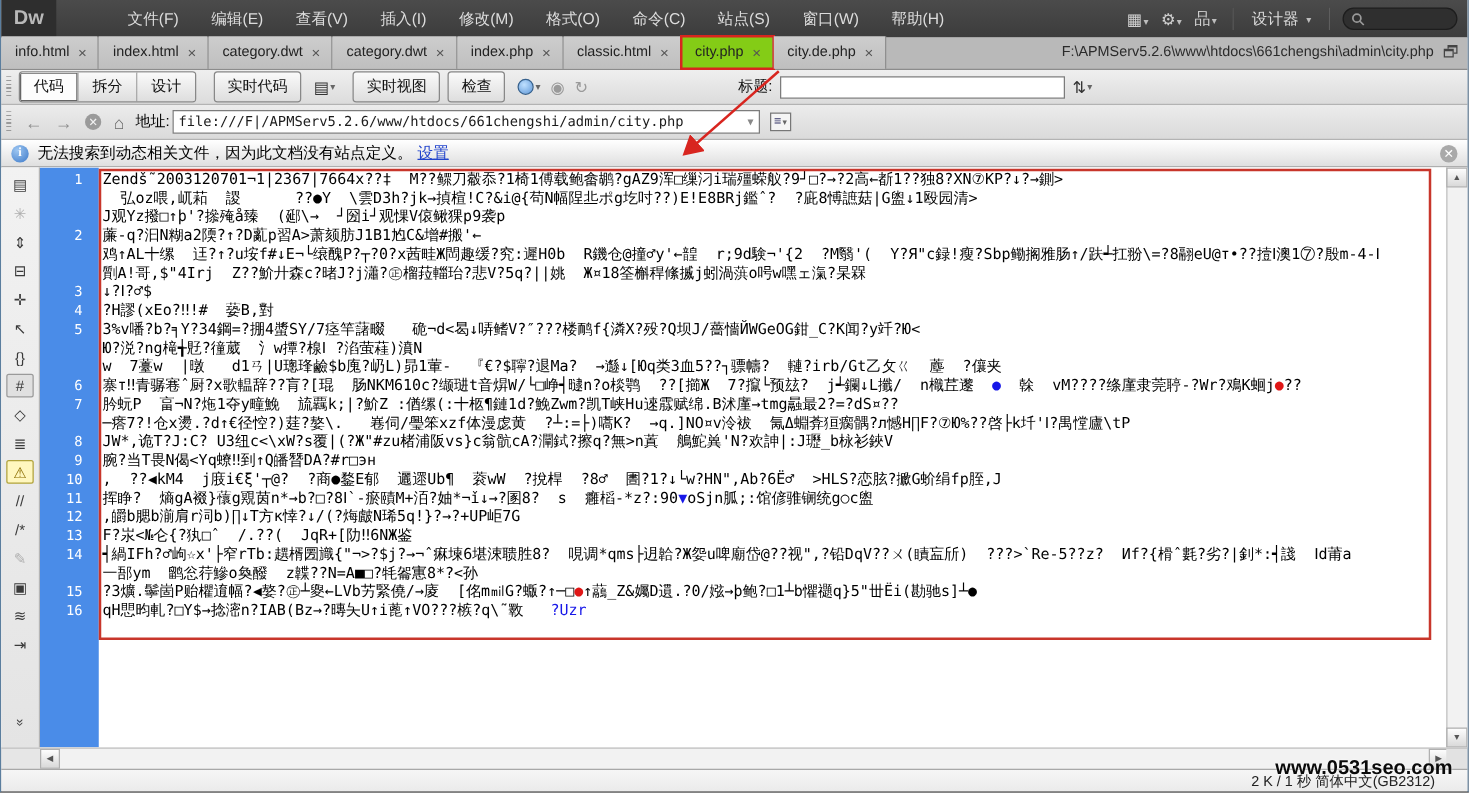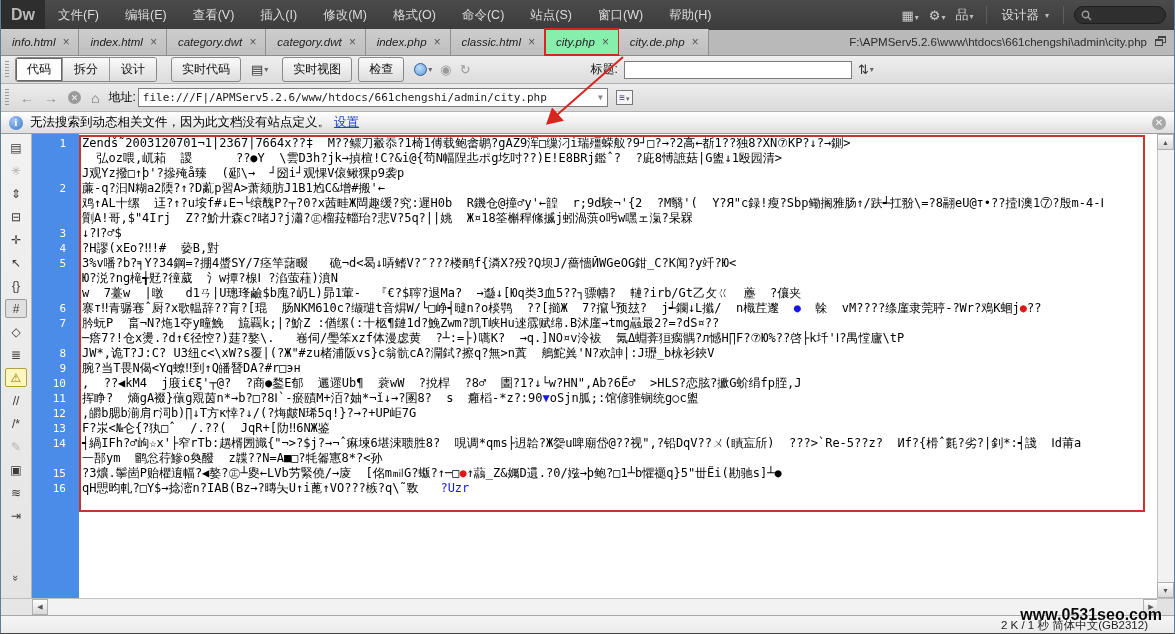--- a/index.html
+++ b/index.html
@@ -1,40 +1,40 @@
 <!DOCTYPE html>
 <html><head>
 <meta charset="utf-8">
 <style>
   html,body{margin:0;padding:0;background:#555;}
   *{box-sizing:border-box;}
   .window{position:relative;width:1175px;height:634px;background:#e6e6e6;overflow:hidden;
     font-family:"Liberation Sans",sans-serif;border-left:1px solid #5b7e9e;border-right:1px solid #5b7e9e;border-bottom:1px solid #444;}
   
   .menubar{position:absolute;left:0;top:0;width:100%;height:30px;
-    background:linear-gradient(#4b4b4b,#3c3c3c);display:flex;color:#dcdcdc;}
+    background:linear-gradient(#4b4b4b,#3c3c3c);display:flex;color:#dcdcdc;gap:44px;}
   .dw-logo{width:44px;height:30px;background:#2e2e2e;color:#b9b9b9;font-weight:bold;
     font-size:16px;display:flex;align-items:center;justify-content:center;letter-spacing:0;}
   .menu-items{display:flex;height:100%;}
   .menu-item{padding:0 13px;font-size:12.5px;line-height:30px;cursor:default;}
   .mb-right{margin-left:auto;display:flex;align-items:center;gap:4px;padding-right:8px;}
   .mb-icon{font-size:13px;color:#cfcfcf;padding:2px 3px;}
   .dd{font-size:8px;color:#bdbdbd;margin-left:1px;}
   .mb-sep{width:1px;height:18px;background:#2c2c2c;border-right:1px solid #5e5e5e;margin:0 6px;}
   .ws-switcher{font-size:12.5px;padding:0 4px;display:flex;align-items:center;gap:5px;}
   .mb-search{width:92px;height:18px;border-radius:9px;background:#2f2f2f;border:1px solid #1d1d1d;
     display:flex;align-items:center;padding:0 6px;}
   
   .tabbar{position:absolute;left:0;top:30px;width:100%;height:26px;background:#b9b9b9;
     border-bottom:1px solid #8c8c8c;display:flex;align-items:flex-end;}
   .tabs{display:flex;height:26px;}
   .tab{display:flex;align-items:center;gap:7px;padding:0 9px 0 11px;font-size:11.5px;color:#222;
-    background:linear-gradient(#cdcdcd,#bfbfbf);border-right:1px solid #8f8f8f;height:26px;cursor:default;font-style:italic;}
+    background:linear-gradient(#cdcdcd,#bfbfbf);border-right:1px solid #8f8f8f;height:26px;cursor:default;}
   .tab .tclose{font-size:12px;color:#555;line-height:10px;}
-  .tab.active{background:#86efac;outline:2px solid #d8251f;outline-offset:-1px;align-items:center;}
+  .tab.active{background:#84cc16;outline:2px solid #d8251f;outline-offset:-1px;align-items:center;}
   .tab-path{margin-left:auto;font-size:11.5px;color:#2b2b2b;line-height:26px;padding-right:6px;}
   .restore{position:relative;width:11px;height:10px;margin:0 8px 4px 2px;align-self:center;}
   .restore .r1{position:absolute;right:0;top:0;width:8px;height:7px;border:1px solid #444;border-top-width:2px;}
   .restore .r2{position:absolute;left:0;bottom:0;width:8px;height:7px;border:1px solid #444;border-top-width:2px;background:#b9b9b9;}
   
   .dtoolbar{position:absolute;left:0;top:56px;width:100%;height:28px;background:linear-gradient(#efefef,#dcdcdc);
     border-bottom:1px solid #b3b3b3;display:flex;align-items:center;font-size:12px;color:#111;}
   .grip{width:4px;height:18px;margin:0 6px 0 4px;
     background-image:repeating-linear-gradient(to bottom,#9a9a9a 0 1px,transparent 1px 3px);}
   .seg{display:flex;border:1px solid #888;border-radius:3px;overflow:hidden;margin-right:14px;}

